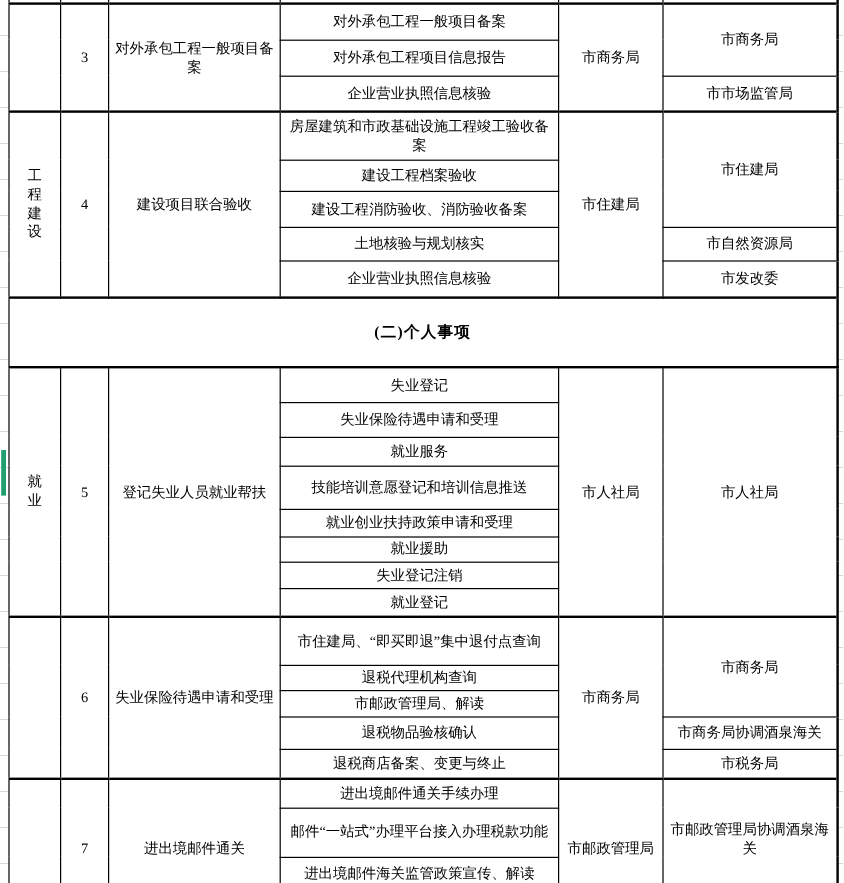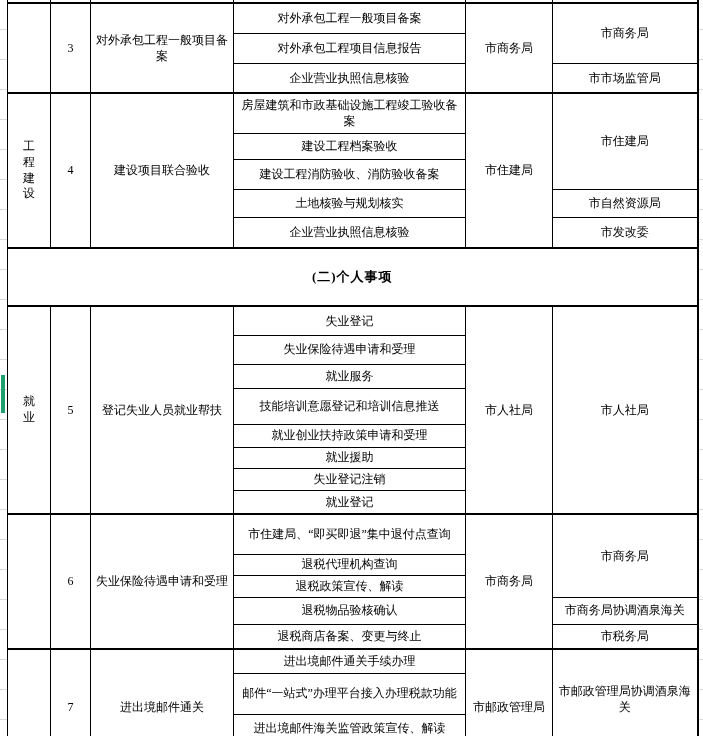--- a/index.html
+++ b/index.html
@@ -134,21 +134,21 @@
         <td rowspan="5" class="bt2">6</td>
         <td rowspan="5" class="bt2">失业保险待遇申请和受理</td>
         <td class="bt2">市住建局、“即买即退”集中退付点查询</td>
         <td rowspan="5" class="bt2">市商务局</td>
         <td rowspan="3" class="bt2 colLast">市商务局</td>
       </tr>
       <tr style="height:21px">
         <td>退税代理机构查询</td>
       </tr>
       <tr style="height:22px">
-        <td>退税政策宣传、解读</td>
+        <td>市邮政管理局、解读</td>
       </tr>
       <tr style="height:27px">
         <td>退税物品验核确认</td>
         <td class="colLast">市商务局协调酒泉海关</td>
       </tr>
       <tr style="height:25px">
         <td>退税商店备案、变更与终止</td>
         <td class="colLast">市税务局</td>
       </tr>
 

